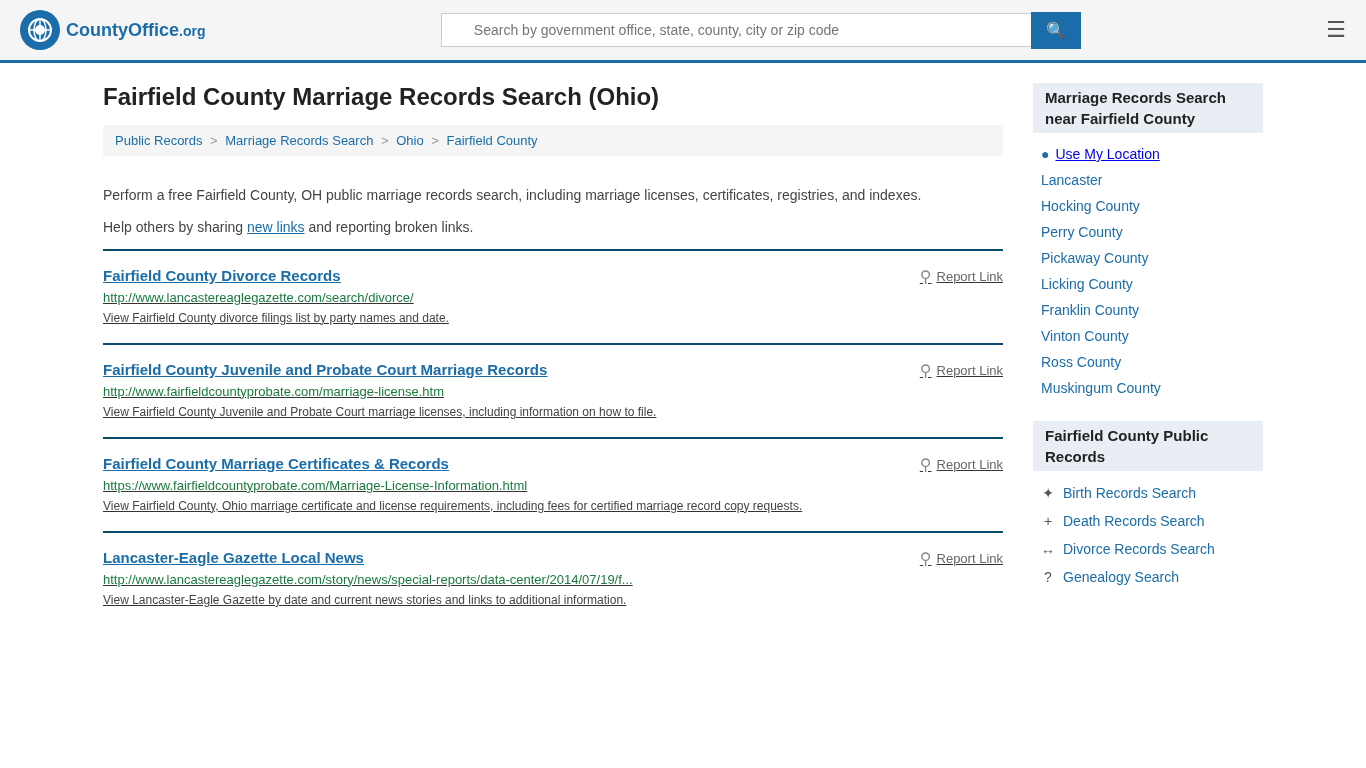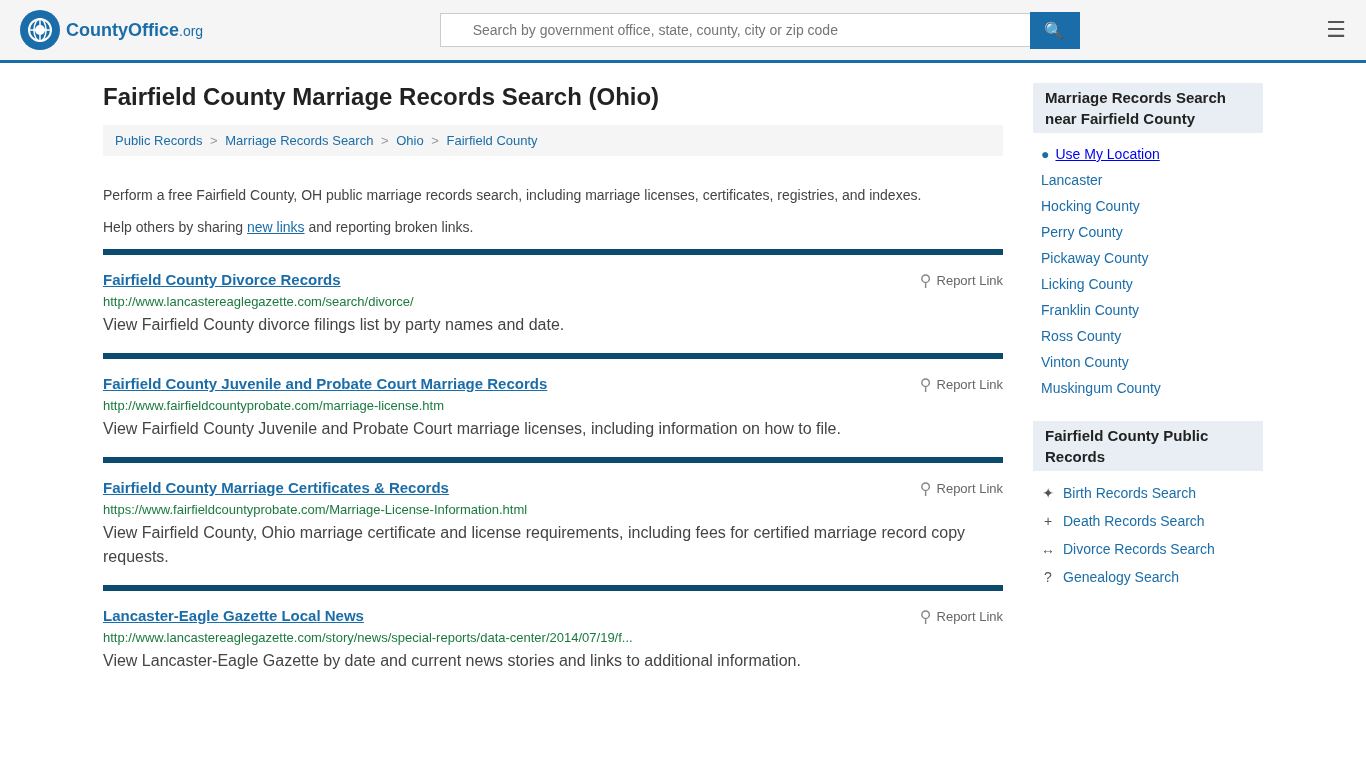--- a/index.html
+++ b/index.html
@@ -33,21 +33,21 @@
     .logo-text {
       font-size: 18px;
       color: #333;
       font-weight: bold;
     }
     .logo-text span {
       color: #1a6da8;
     }
     .logo-org {
       color: #666;
-      font-weight: normal;
+      font-weight: bold;
       font-size: 14px;
     }
     .search-bar-area {
       display: flex;
       align-items: center;
       flex: 1;
       max-width: 640px;
       margin: 0 30px;
     }
     .search-input {
@@ -113,22 +113,23 @@
       line-height: 1.6;
       color: #444;
     }
     .description-block a {
       color: #1a6da8;
       text-decoration: underline;
     }
 
     
     .result-item {
-      border-top: 6px solid #0c4a6e;
+      border-top: 2px solid #0c4a6e;
       padding: 16px 0;
+      text-decoration: underline;
     }
     .result-header {
       display: flex;
       align-items: flex-start;
       justify-content: space-between;
     }
     .result-title {
       font-size: 15px;
       font-weight: bold;
       color: #1a6da8;
@@ -149,21 +150,21 @@
     .report-icon {
       font-size: 16px;
       color: #888;
     }
     .result-url {
       color: #1a7a3e;
       font-size: 13px;
       margin: 4px 0;
     }
     .result-desc {
-      font-size: 16px;
+      font-size: 12px;
       color: #444;
       line-height: 1.5;
     }
 
     
     .sidebar {
       width: 230px;
       flex-shrink: 0;
     }
     .sidebar-section {
@@ -329,22 +330,22 @@
         <a href="#">Use My Location</a>
       </div>
 
       <ul class="sidebar-list">
         <li><a href="#">Lancaster</a></li>
         <li><a href="#">Hocking County</a></li>
         <li><a href="#">Perry County</a></li>
         <li><a href="#">Pickaway County</a></li>
         <li><a href="#">Licking County</a></li>
         <li><a href="#">Franklin County</a></li>
+        <li><a href="#">Vinton County</a></li>
         <li><a href="#">Ross County</a></li>
-        <li><a href="#">Vinton County</a></li>
         <li><a href="#">Muskingum County</a></li>
       </ul>
     </div>
 
     <div class="sidebar-section">
       <div class="sidebar-header">Fairfield County Public Records</div>
 
       <ul class="sidebar-public-list">
         <li>
           <span class="pub-icon">✦</span>

